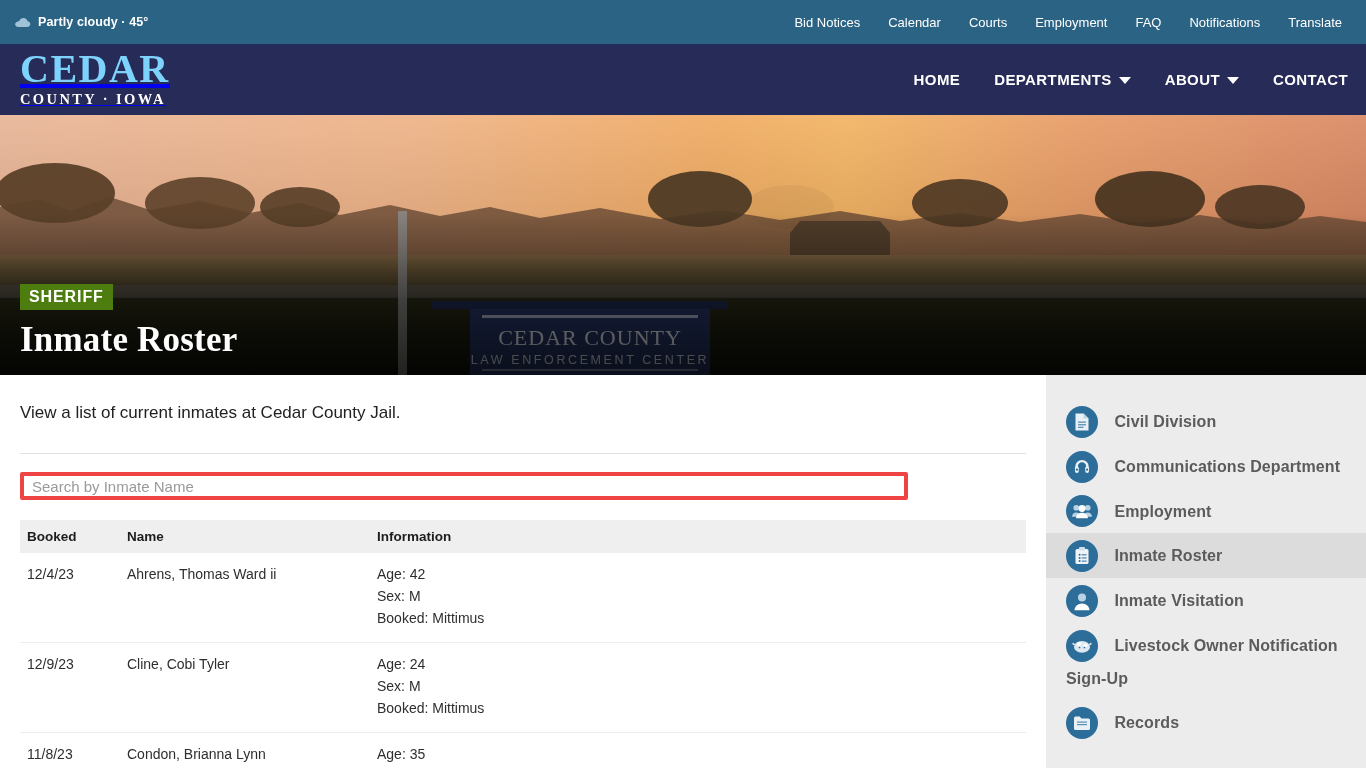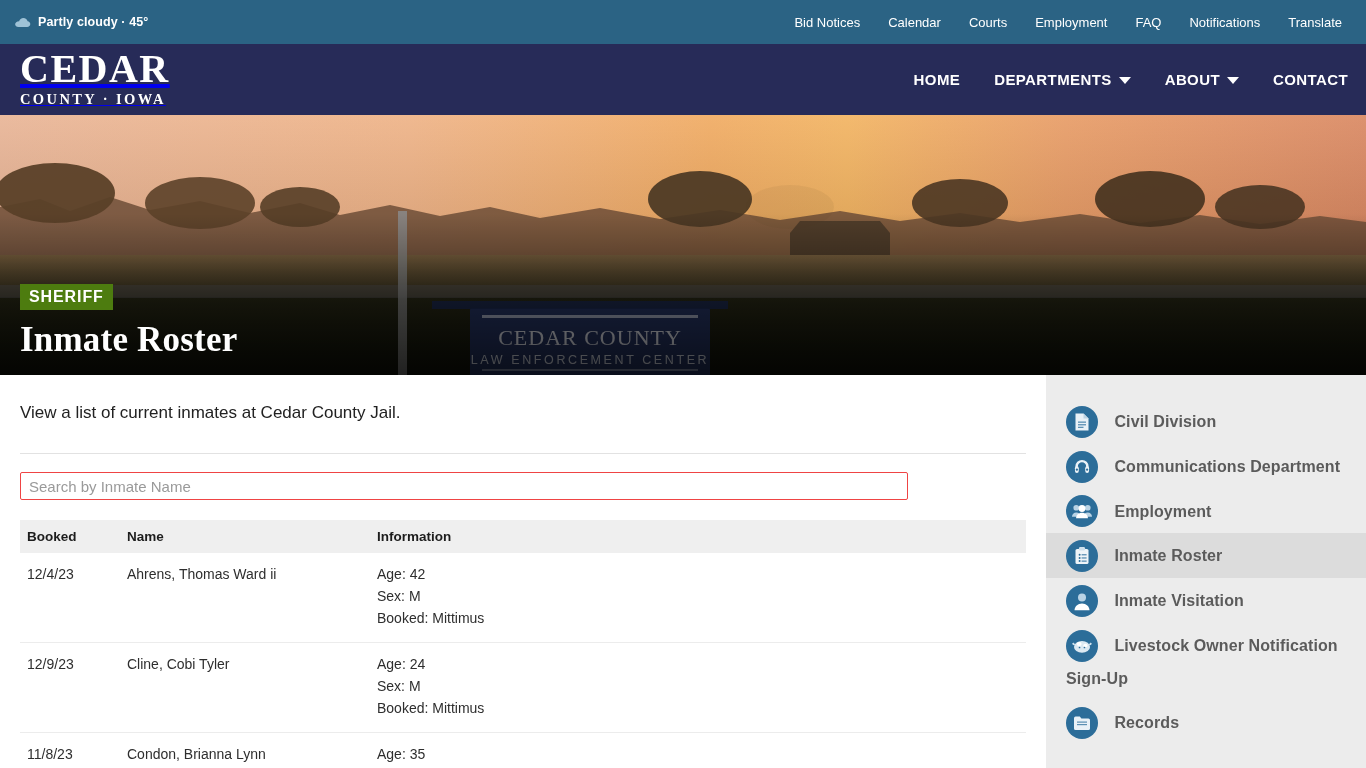--- a/index.html
+++ b/index.html
@@ -50,21 +50,21 @@
     padding: 0 18px 0 20px;
     position: relative;
     z-index: 20;
   }
   .logo { line-height: 1; padding-bottom: 2px; user-select: none; }
   .logo-main {
     display: block;
     font-family: "Liberation Serif", serif;
     font-weight: bold;
     font-size: 40px;
-    color: #ffffff;
+    color: #7dd3fc;
     letter-spacing: 1.5px;
     line-height: 40px;
   }
   .logo-sub {
     display: block;
     font-family: "Liberation Serif", serif;
     font-weight: bold;
     font-size: 14.5px;
     color: #ffffff;
     letter-spacing: 2.4px;
@@ -135,21 +135,21 @@
   .intro { font-size: 17px; color: #222222; line-height: 24px; }
   .hr {
     height: 1px; background: #e2e2e2;
     margin: 28px 0 18px 0;
   }
 
   .search-input {
     display: block;
     width: 888px;
     height: 28px;
-    border: 1px solid #ef4444;
+    border: 4px solid #ef4444;
     border-radius: 2px;
     font-size: 15px;
     font-family: "Liberation Sans", sans-serif;
     color: #8b5cf6;
     padding: 2px 8px;
     outline: none;
     background: #fff;
   }
   .search-input::placeholder { color: #9a9a9a; }
 

